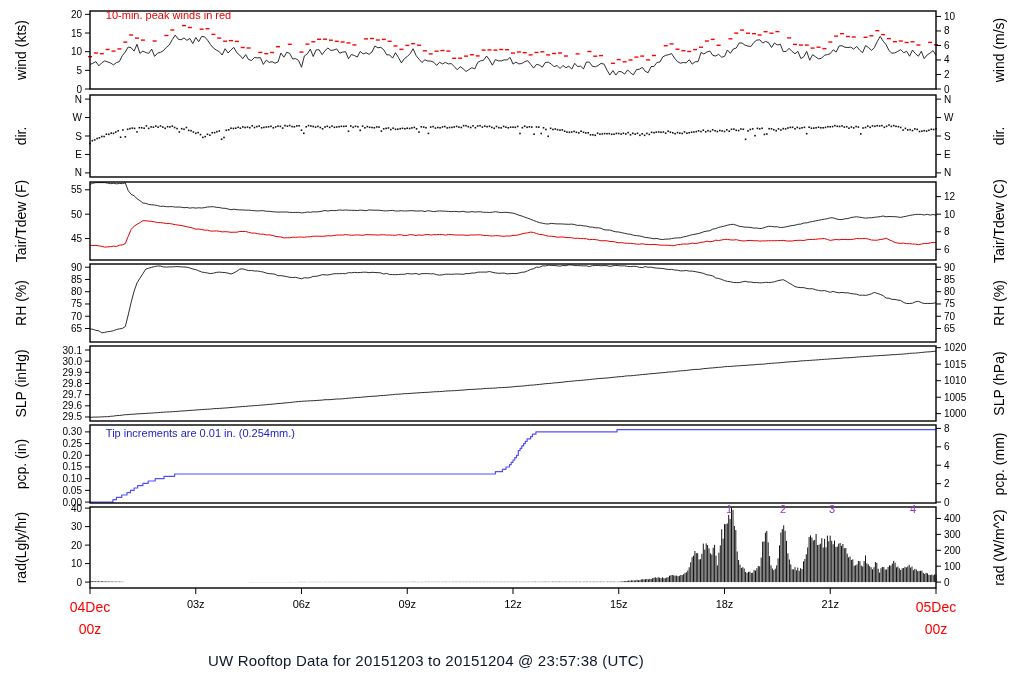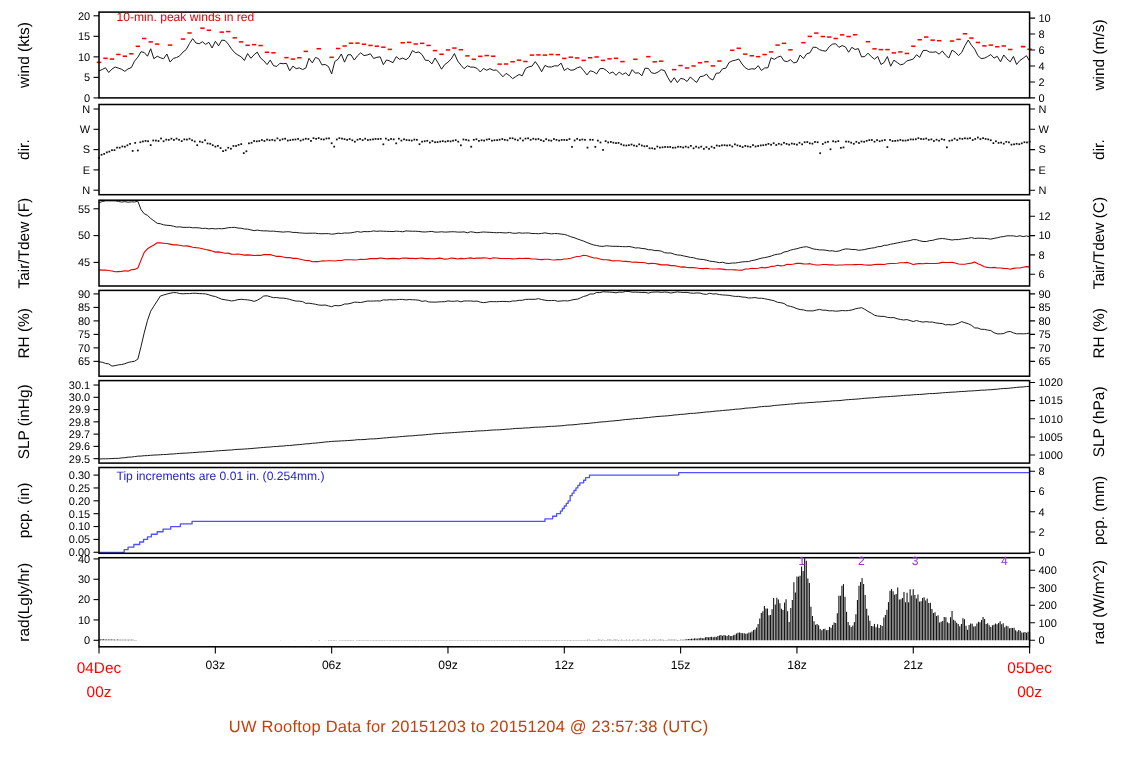--- a/index.html
+++ b/index.html
@@ -1,20 +1,20 @@
 <!DOCTYPE html>
 <html><head>
 <meta charset="utf-8">
 <style>
   html,body{margin:0;padding:0;background:#ffffff;}
   #frame{position:relative;width:1024px;height:700px;background:#ffffff;overflow:hidden;
          font-family:"Liberation Sans", sans-serif;}
   #plot{position:absolute;left:0;top:0;}
   #chart-title{position:absolute;left:0;top:652px;width:852px;text-align:center;
-               font-size:15px;letter-spacing:0.2px;color:#c2410c;}
+               font-size:15px;letter-spacing:0.2px;color:#0f172a;}
 </style>
 </head>
 <body>
 
 <div id="frame">
   <svg id="plot" width="1024" height="650" viewBox="0 0 1024 650">
       <g>
         <path d="M90.0 64.5L92.9 63.2L95.9 61.6L98.8 65.9L101.8 62.8L104.7 60.9L107.6 61.9L110.6 63.0L113.5 64.9L116.4 62.6L119.4 61.5L122.3 55.6L125.3 52.0L128.2 47.0L131.1 47.7L134.1 51.1L137.0 44.3L139.9 53.4L142.9 51.1L145.8 52.5L148.7 53.4L151.7 49.1L154.6 56.4L157.6 53.1L160.5 52.3L163.4 50.7L166.4 47.3L169.3 45.0L172.3 39.5L175.2 35.1L178.1 39.1L181.1 39.8L184.0 37.9L186.9 40.3L189.9 38.5L192.8 43.6L195.8 37.5L198.7 41.7L201.6 36.5L204.6 36.8L207.5 40.1L210.4 44.4L213.4 48.0L216.3 50.0L219.3 51.7L222.2 55.0L225.1 48.7L228.1 53.0L231.0 49.8L233.9 47.4L236.9 52.8L239.8 55.2L242.8 58.7L245.7 54.6L248.6 59.7L251.6 60.4L254.5 57.5L257.4 57.9L260.4 57.6L263.3 64.4L266.3 60.1L269.2 62.4L272.1 61.7L275.1 63.2L278.0 61.9L280.9 53.0L283.9 57.2L286.8 52.2L289.7 53.4L292.7 59.0L295.6 58.6L298.6 60.5L301.5 67.2L304.4 55.9L307.4 53.8L310.3 49.1L313.2 56.5L316.2 49.8L319.1 49.8L322.1 54.6L325.0 50.7L327.9 48.0L330.9 50.5L333.8 50.0L336.7 48.9L339.7 53.2L342.6 52.1L345.6 51.7L348.5 58.8L351.4 54.5L354.4 55.5L357.3 57.0L360.2 51.5L363.2 53.9L366.1 52.8L369.1 54.3L372.0 52.0L374.9 46.0L377.9 47.8L380.8 47.3L383.7 49.7L386.7 54.8L389.6 54.9L392.6 58.1L395.5 52.7L398.4 57.4L401.4 62.9L404.3 58.7L407.2 56.6L410.2 53.6L413.1 48.7L416.1 55.5L419.0 59.2L421.9 62.5L424.9 59.8L427.8 61.0L430.7 61.0L433.7 62.2L436.6 65.4L439.6 62.3L442.5 63.9L445.4 62.4L448.4 63.9L451.3 63.6L454.3 66.6L457.2 69.8L460.1 66.7L463.1 68.7L466.0 71.5L468.9 69.6L471.9 67.7L474.8 68.9L477.8 62.3L480.7 60.8L483.6 60.2L486.6 56.0L489.5 60.0L492.4 65.2L495.4 59.5L498.3 60.8L501.3 60.9L504.2 59.8L507.1 60.0L510.1 57.4L513.0 64.1L515.9 62.1L518.9 63.9L521.8 63.5L524.8 61.6L527.7 60.7L530.6 64.2L533.6 68.1L536.5 64.4L539.4 65.1L542.4 67.2L545.3 62.5L548.3 62.2L551.2 63.9L554.1 66.8L557.1 65.4L560.0 68.5L562.9 65.5L565.9 67.7L568.8 66.2L571.8 69.1L574.7 63.3L577.6 66.5L580.6 66.2L583.5 68.9L586.4 62.0L589.4 62.2L592.3 66.2L595.3 66.8L598.2 65.5L601.1 63.3L604.1 64.2L607.0 70.2L609.9 75.0L612.9 70.6L615.8 75.1L618.8 71.3L621.7 71.9L624.6 74.1L627.6 69.9L630.5 72.8L633.4 74.9L636.4 69.7L639.3 69.2L642.3 67.4L645.2 71.3L648.1 72.7L651.1 66.6L654.0 66.4L656.9 62.5L659.9 62.0L662.8 56.8L665.8 55.3L668.7 54.7L671.6 53.6L674.6 58.2L677.5 61.6L680.4 63.2L683.4 62.5L686.3 62.8L689.3 59.7L692.2 64.1L695.1 61.8L698.1 61.6L701.0 52.5L703.9 54.0L706.9 52.0L709.8 51.0L712.8 55.4L715.7 56.0L718.6 54.3L721.6 57.2L724.5 56.4L727.4 50.0L730.4 53.3L733.3 49.0L736.3 48.0L739.2 42.9L742.1 43.1L745.1 45.2L748.0 46.1L750.9 46.5L753.9 42.4L756.8 40.1L759.8 39.8L762.7 43.1L765.6 41.4L768.6 42.7L771.5 47.5L774.4 43.0L777.4 45.0L780.3 44.2L783.2 51.7L786.2 51.4L789.1 48.3L792.1 51.5L795.0 53.8L797.9 51.3L800.9 58.6L803.8 56.7L806.7 51.4L809.7 60.2L812.6 54.7L815.6 56.8L818.5 58.9L821.4 58.3L824.4 55.3L827.3 54.6L830.2 53.7L833.2 49.8L836.1 52.1L839.1 46.0L842.0 45.7L844.9 47.3L847.9 47.5L850.8 47.1L853.7 49.2L856.7 46.4L859.6 50.1L862.6 52.7L865.5 45.6L868.4 47.4L871.4 50.5L874.3 47.7L877.2 41.6L880.2 36.4L883.1 41.1L886.1 44.7L889.0 50.6L891.9 53.2L894.9 52.9L897.8 51.4L900.7 49.6L903.7 52.8L906.6 51.2L909.6 56.2L912.5 50.0L915.4 53.6L918.4 56.2L921.3 51.3L924.2 58.6L927.2 54.9L930.1 53.0L933.1 50.6L936.0 55.5" fill="none" stroke="#161616" stroke-width="0.9" stroke-linejoin="round"></path>
         <g stroke="#ff0000" stroke-width="1.4">
           <line x1="88.0" x2="92.0" y1="56.7" y2="56.7"></line>

